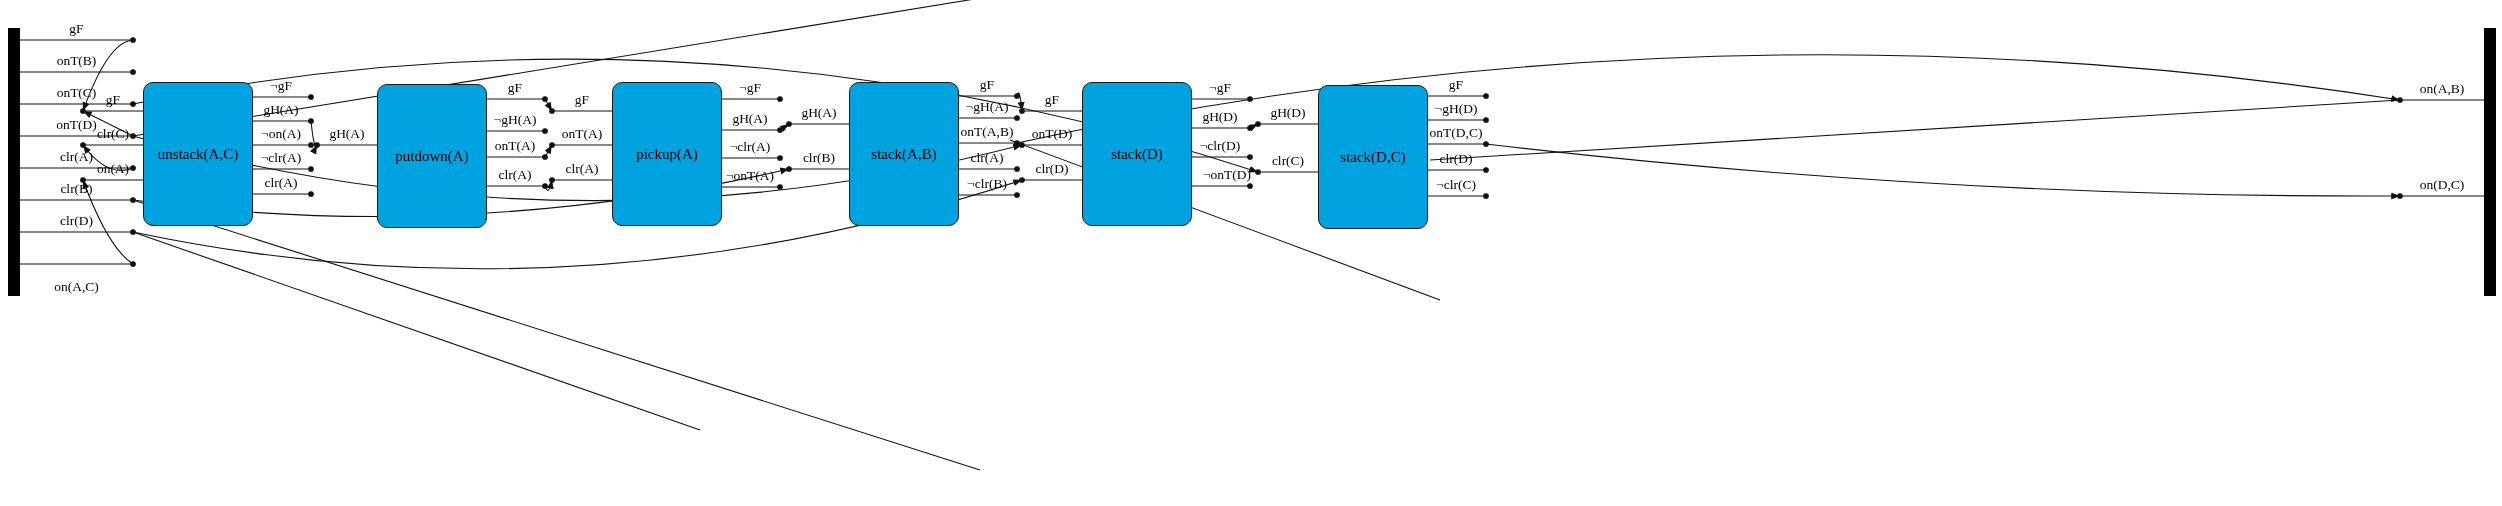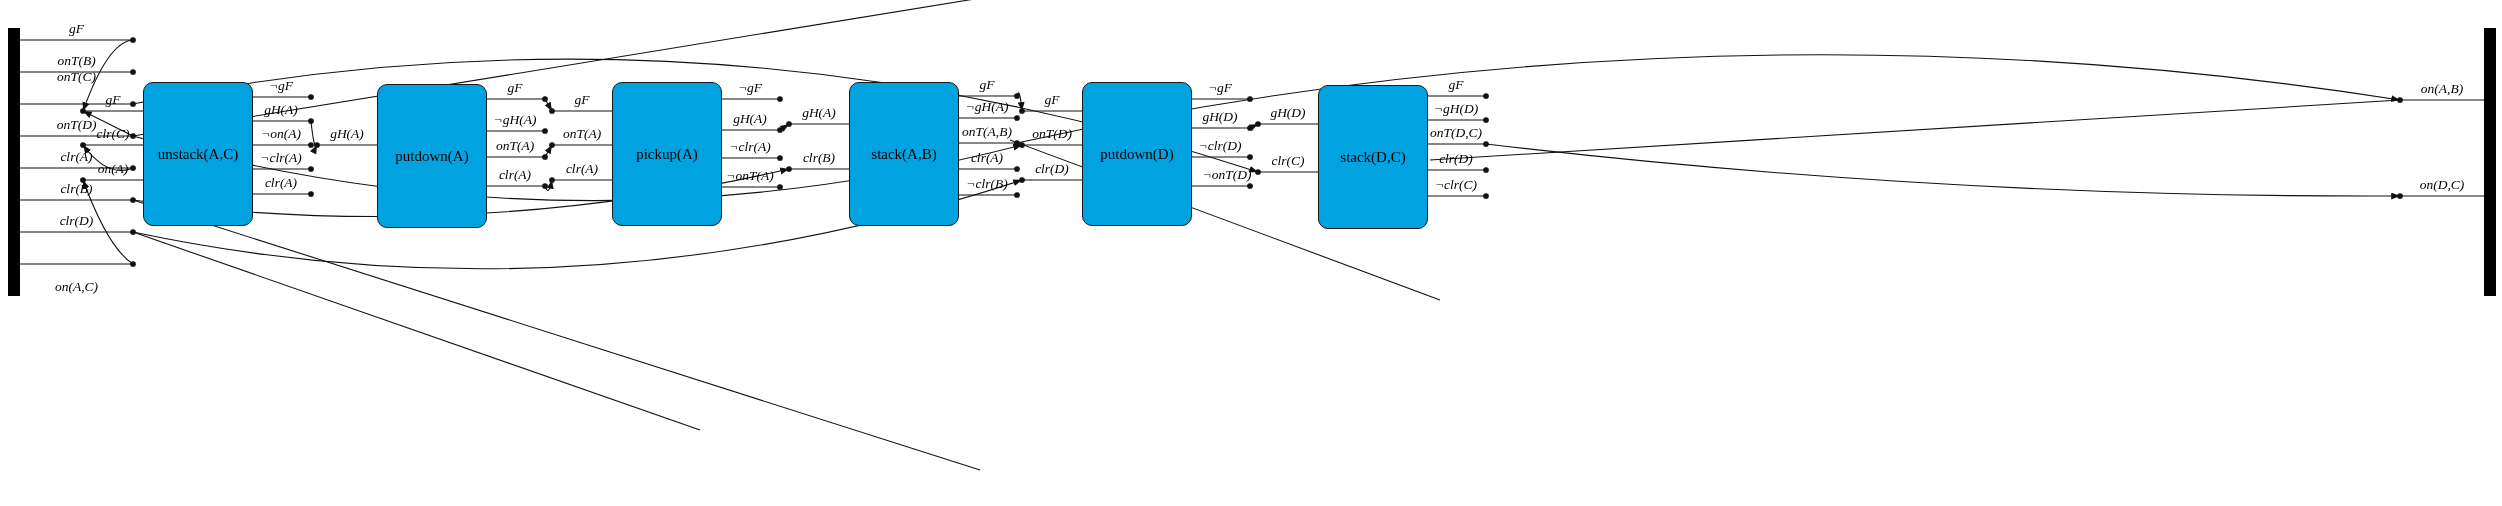--- a/index.html
+++ b/index.html
@@ -6,21 +6,21 @@
   html,body{margin:0;padding:0;background:#ffffff;}
   body{font-family:"Liberation Serif","DejaVu Serif",serif;}
   #canvas{position:relative;width:2502px;height:506px;background:#fff;overflow:hidden;}
   svg.layer{position:absolute;left:0;top:0;width:2502px;height:506px;pointer-events:none;}
   .bar{position:absolute;background:#000;}
   .node{position:absolute;background:#00A3E0;border:1px solid #1a1a1a;border-radius:10px;
         display:flex;align-items:center;justify-content:center;}
   .node-label{font-size:15px;color:#000;font-family:"Liberation Serif","DejaVu Serif",serif;white-space:nowrap;text-align:center;}
   .plabel{position:absolute;font-size:13.5px;color:#000;white-space:nowrap;
           font-family:"Liberation Serif","DejaVu Serif",serif;}
-  .plabel.c{transform:translateX(-50%);font-style:italic;}
+  .plabel.c{transform:translateX(-50%);}
 </style>
 </head>
 <body>
 
 <div id="canvas">
 
   <div class="bar" style="left:8px;top:28px;width:12px;height:268px;"></div>
   <div class="bar" style="left:2484px;top:28px;width:12px;height:268px;"></div>
 
   <svg class="layer" viewBox="0 0 2502 506" xmlns="http://www.w3.org/2000/svg">
@@ -191,21 +191,21 @@
         <span class="node-label">stack(A,B)</span>
       </div>
       <div class="plabel c" style="left: 819px; top: 105px;">gH(A)</div>
       <div class="plabel c" style="left: 819px; top: 150px;">clr(B)</div>
       <div class="plabel c" style="left: 987px; top: 77px;">gF</div>
       <div class="plabel c" style="left: 987px; top: 99px;">¬gH(A)</div>
       <div class="plabel c" style="left: 987px; top: 124px;">onT(A,B)</div>
       <div class="plabel c" style="left: 987px; top: 150px;">clr(A)</div>
       <div class="plabel c" style="left: 987px; top: 176px;">¬clr(B)</div>
       <div class="node" style="left: 1082px; top: 82px; width: 108px; height: 142px;">
-        <span class="node-label">putdown(D)</span>
+        <span class="node-label">stack(D)</span>
       </div>
       <div class="plabel c" style="left: 1052px; top: 92px;">gF</div>
       <div class="plabel c" style="left: 1052px; top: 126px;">onT(D)</div>
       <div class="plabel c" style="left: 1052px; top: 161px;">clr(D)</div>
       <div class="plabel c" style="left: 1220px; top: 80px;">¬gF</div>
       <div class="plabel c" style="left: 1220px; top: 109px;">gH(D)</div>
       <div class="plabel c" style="left: 1220px; top: 138px;">¬clr(D)</div>
       <div class="plabel c" style="left: 1220px; top: 167px; margin-left: 7px;">¬onT(D)</div>
       <div class="node" style="left: 1318px; top: 85px; width: 108px; height: 142px;">
         <span class="node-label">stack(D,C)</span>
@@ -215,21 +215,21 @@
       <div class="plabel c" style="left: 1456px; top: 77px;">gF</div>
       <div class="plabel c" style="left: 1456px; top: 101px;">¬gH(D)</div>
       <div class="plabel c" style="left: 1456px; top: 125px; text-align: right;">onT(D,C)</div>
       <div class="plabel c" style="left: 1456px; top: 151px;">clr(D)</div>
       <div class="plabel c" style="left: 1456px; top: 177px;">¬clr(C)</div>
     </div>
 
   <div id="init-host">
       <div class="plabel c" style="left: 76.5px; top: 21px;">gF</div>
       <div class="plabel c" style="left: 76.5px; top: 53px;">onT(B)</div>
-      <div class="plabel c" style="left: 76.5px; top: 69px;">onT(C)</div>
+      <div class="plabel c" style="left: 76.5px; top: 85px;">onT(C)</div>
       <div class="plabel c" style="left: 76.5px; top: 117px;">onT(D)</div>
       <div class="plabel c" style="left: 76.5px; top: 149px;">clr(A)</div>
       <div class="plabel c" style="left: 76.5px; top: 181px;">clr(B)</div>
       <div class="plabel c" style="left: 76.5px; top: 213px;">clr(D)</div>
       <div class="plabel c" style="left: 76.5px; top: 245px; margin-top: 34px;">on(A,C)</div>
     </div>
 
   <div id="goal-host">
       <div class="plabel c" style="left: 2442px; top: 81px;">on(A,B)</div>
       <div class="plabel c" style="left: 2442px; top: 177px;">on(D,C)</div>

